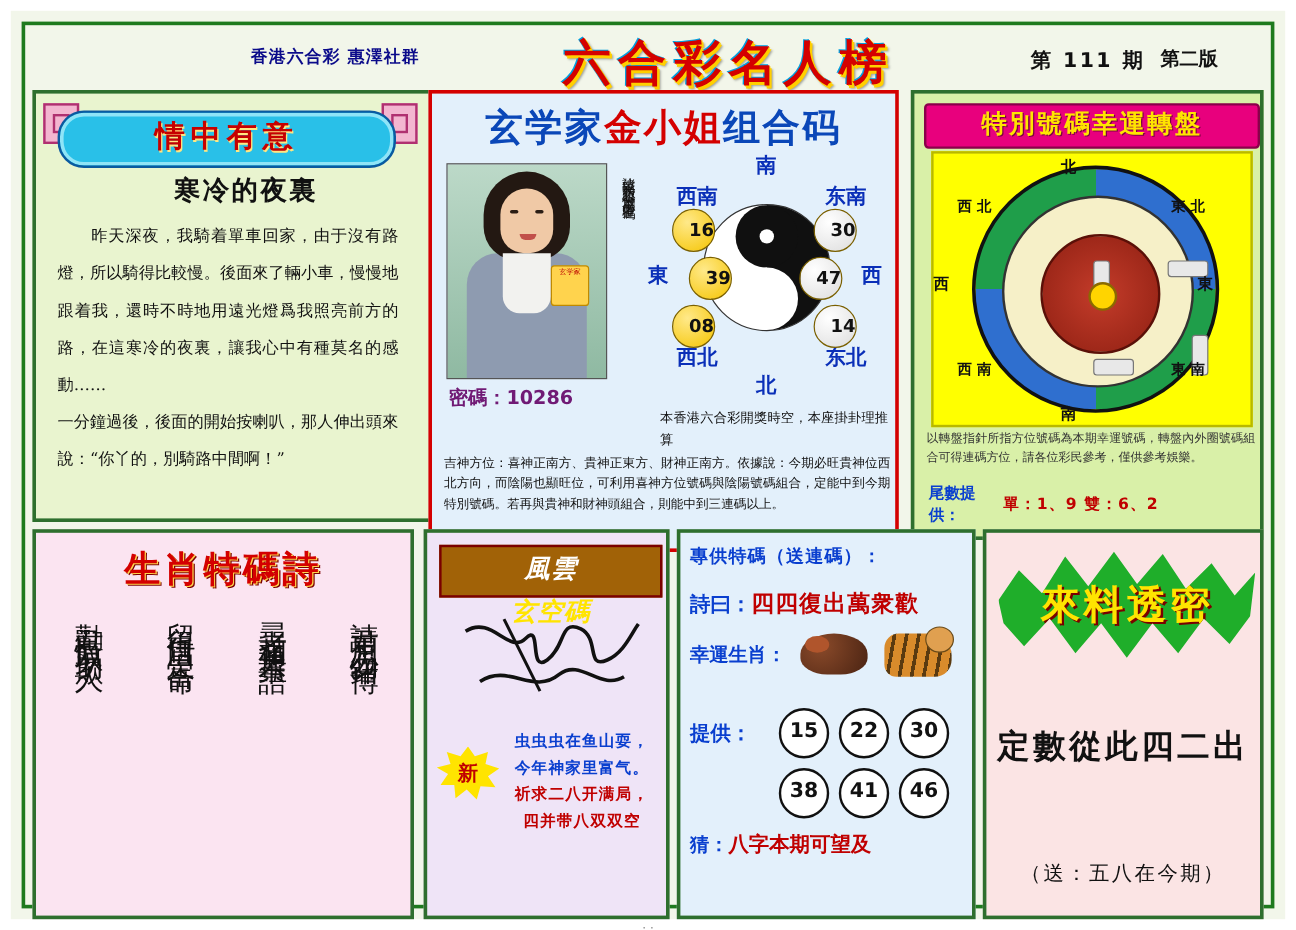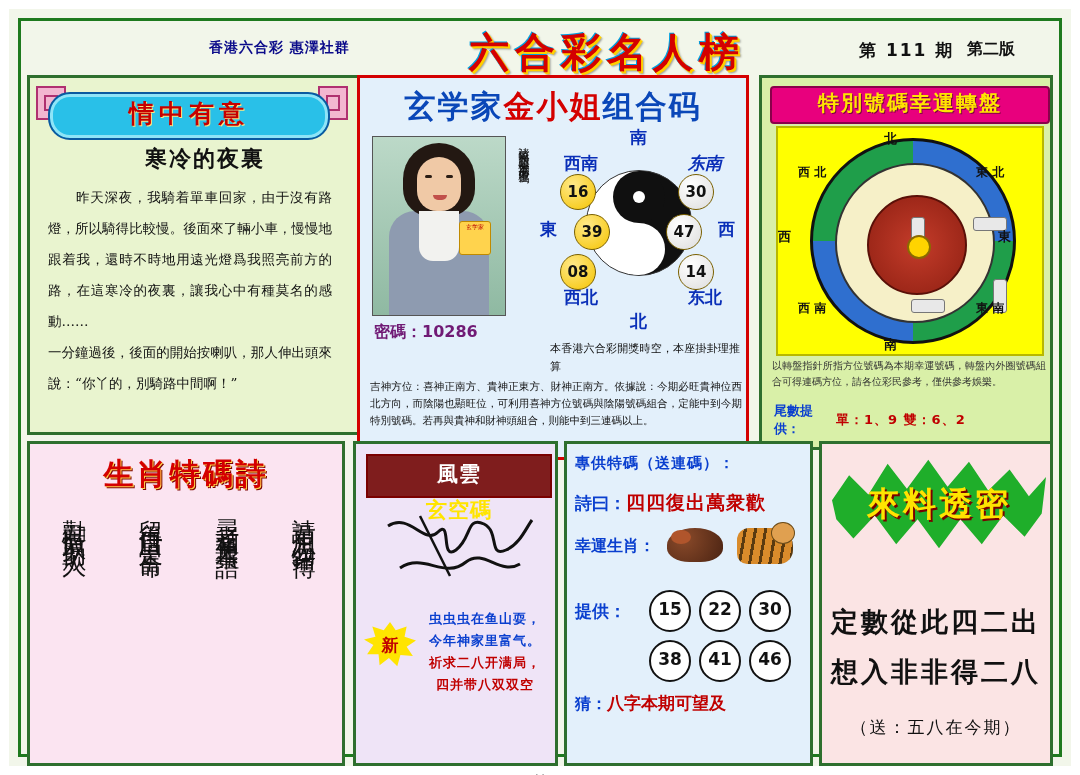--- a/index.html
+++ b/index.html
@@ -104,33 +104,33 @@
   .pB-vtext{
     position:absolute;left:152px;top:60px;width:20px;
     writing-mode:vertical-rl;text-orientation:upright;
     font-size:11px;line-height:18px;color:#111;letter-spacing:2px;
   }
   .bagua{position:absolute;left:178px;top:52px;width:200px;height:200px;}
   .bagua .dir{position:absolute;font-size:17px;font-weight:bold;color:#0a2fb8;}
   .dir-n{left:92px;top:-4px;} .dir-s{left:92px;top:180px;}
   .dir-w{left:180px;top:88px;} .dir-e{left:2px;top:88px;}
   .dir-sm{font-size:10px;color:#111;font-weight:bold;}
-  .d-nw{left:26px;top:22px;} .d-ne{left:150px;top:22px;font-style:italic;}
+  .d-nw{left:26px;top:22px;} .d-ne{left:150px;top:22px;}
   .d-sw{left:26px;top:156px;} .d-se{left:150px;top:156px;}
   .tai{position:absolute;left:48px;top:40px;width:104px;height:104px;border-radius:50%;
        background:linear-gradient(90deg,#ffffff 50%,#101010 50%);border:1px solid #333;}
   .tai:before,.tai:after{content:"";position:absolute;left:26px;width:52px;height:52px;border-radius:50%;}
   .tai:before{top:0;background:#101010;}
   .tai:after{top:52px;background:#ffffff;}
   .taidot{position:absolute;left:46px;width:12px;height:12px;border-radius:50%;}
   .taidot.a{top:20px;background:#ffffff;}
   .taidot.b{top:72px;background:#101010;}
   .ball{
     position:absolute;width:34px;height:34px;border-radius:50%;
-    text-align:center;line-height:34px;font-size:15px;font-weight:bold;color:#111;
+    text-align:right;line-height:34px;font-size:15px;font-weight:bold;color:#111;
     border:1px solid #7a6000;
   }
   .ball.y{background:radial-gradient(circle at 35% 30%,#ffe98a,#f5c400);}
   .ball.w{background:radial-gradient(circle at 35% 30%,#ffffff,#dcdcdc);}
   .bl1{left:22px;top:44px;} .bl2{left:36px;top:84px;}
   .bl3{left:22px;top:124px;} .bl4{left:140px;top:44px;}
   .bl5{left:128px;top:84px;} .bl6{left:140px;top:124px;}
   .pB-pass{
     position:absolute;left:14px;top:244px;font-size:16px;font-weight:bold;color:#701a75;
   }
@@ -202,21 +202,21 @@
     writing-mode:vertical-rl;text-orientation:upright;
     font-size:24px;line-height:34px;letter-spacing:6px;color:#111;
     font-family:"DejaVu Serif","Liberation Serif",serif;
   }
 
   
   .pE{left:326px;top:414px;width:205px;height:325px;
       background:#efe4f7;border:3px solid #2e6f2e;}
   .pE-title{
     position:absolute;left:10px;top:10px;width:182px;height:40px;
-    background:#7f1d1d;border:2px solid #7a0000;
+    background:#a16207;border:2px solid #7a0000;font-style:italic;
   }
   .pE-title span{display:block;text-align:center;line-height:36px;font-size:21px;font-weight:bold;letter-spacing:1px;
     font-family:"DejaVu Serif","Liberation Serif",serif;}
   .pE-title .w{color:#ffffff;} .pE-title .y{color:#ffe400;}
   .scribble{position:absolute;left:24px;top:62px;width:160px;height:84px;}
   .star{
     position:absolute;left:8px;top:178px;width:52px;height:46px;
     background:#ffe400;
     clip-path:polygon(50% 0%,61% 18%,82% 10%,78% 32%,100% 40%,82% 54%,94% 74%,70% 72%,64% 96%,48% 78%,30% 94%,28% 70%,6% 70%,18% 50%,0% 38%,22% 32%,16% 10%,38% 18%);
     border:0;
@@ -458,19 +458,18 @@
       <div class="pF-row4">
         <span>猜：</span><span class="red">八字本期可望及</span>
       </div>
     </div>
 
     <div class="panel pG">
       <div class="burst">
         <em>來料透密</em>
       </div>
       <div class="pG-l1">定數從此四二出</div>
-      <div class="pG-l2">想入非非得二八</div>
       <div class="pG-l3">（送：五八在今期）</div>
     </div>
 
     <div class="footdots">· ·</div>
   </div>
 </div>
 
 </body></html>

